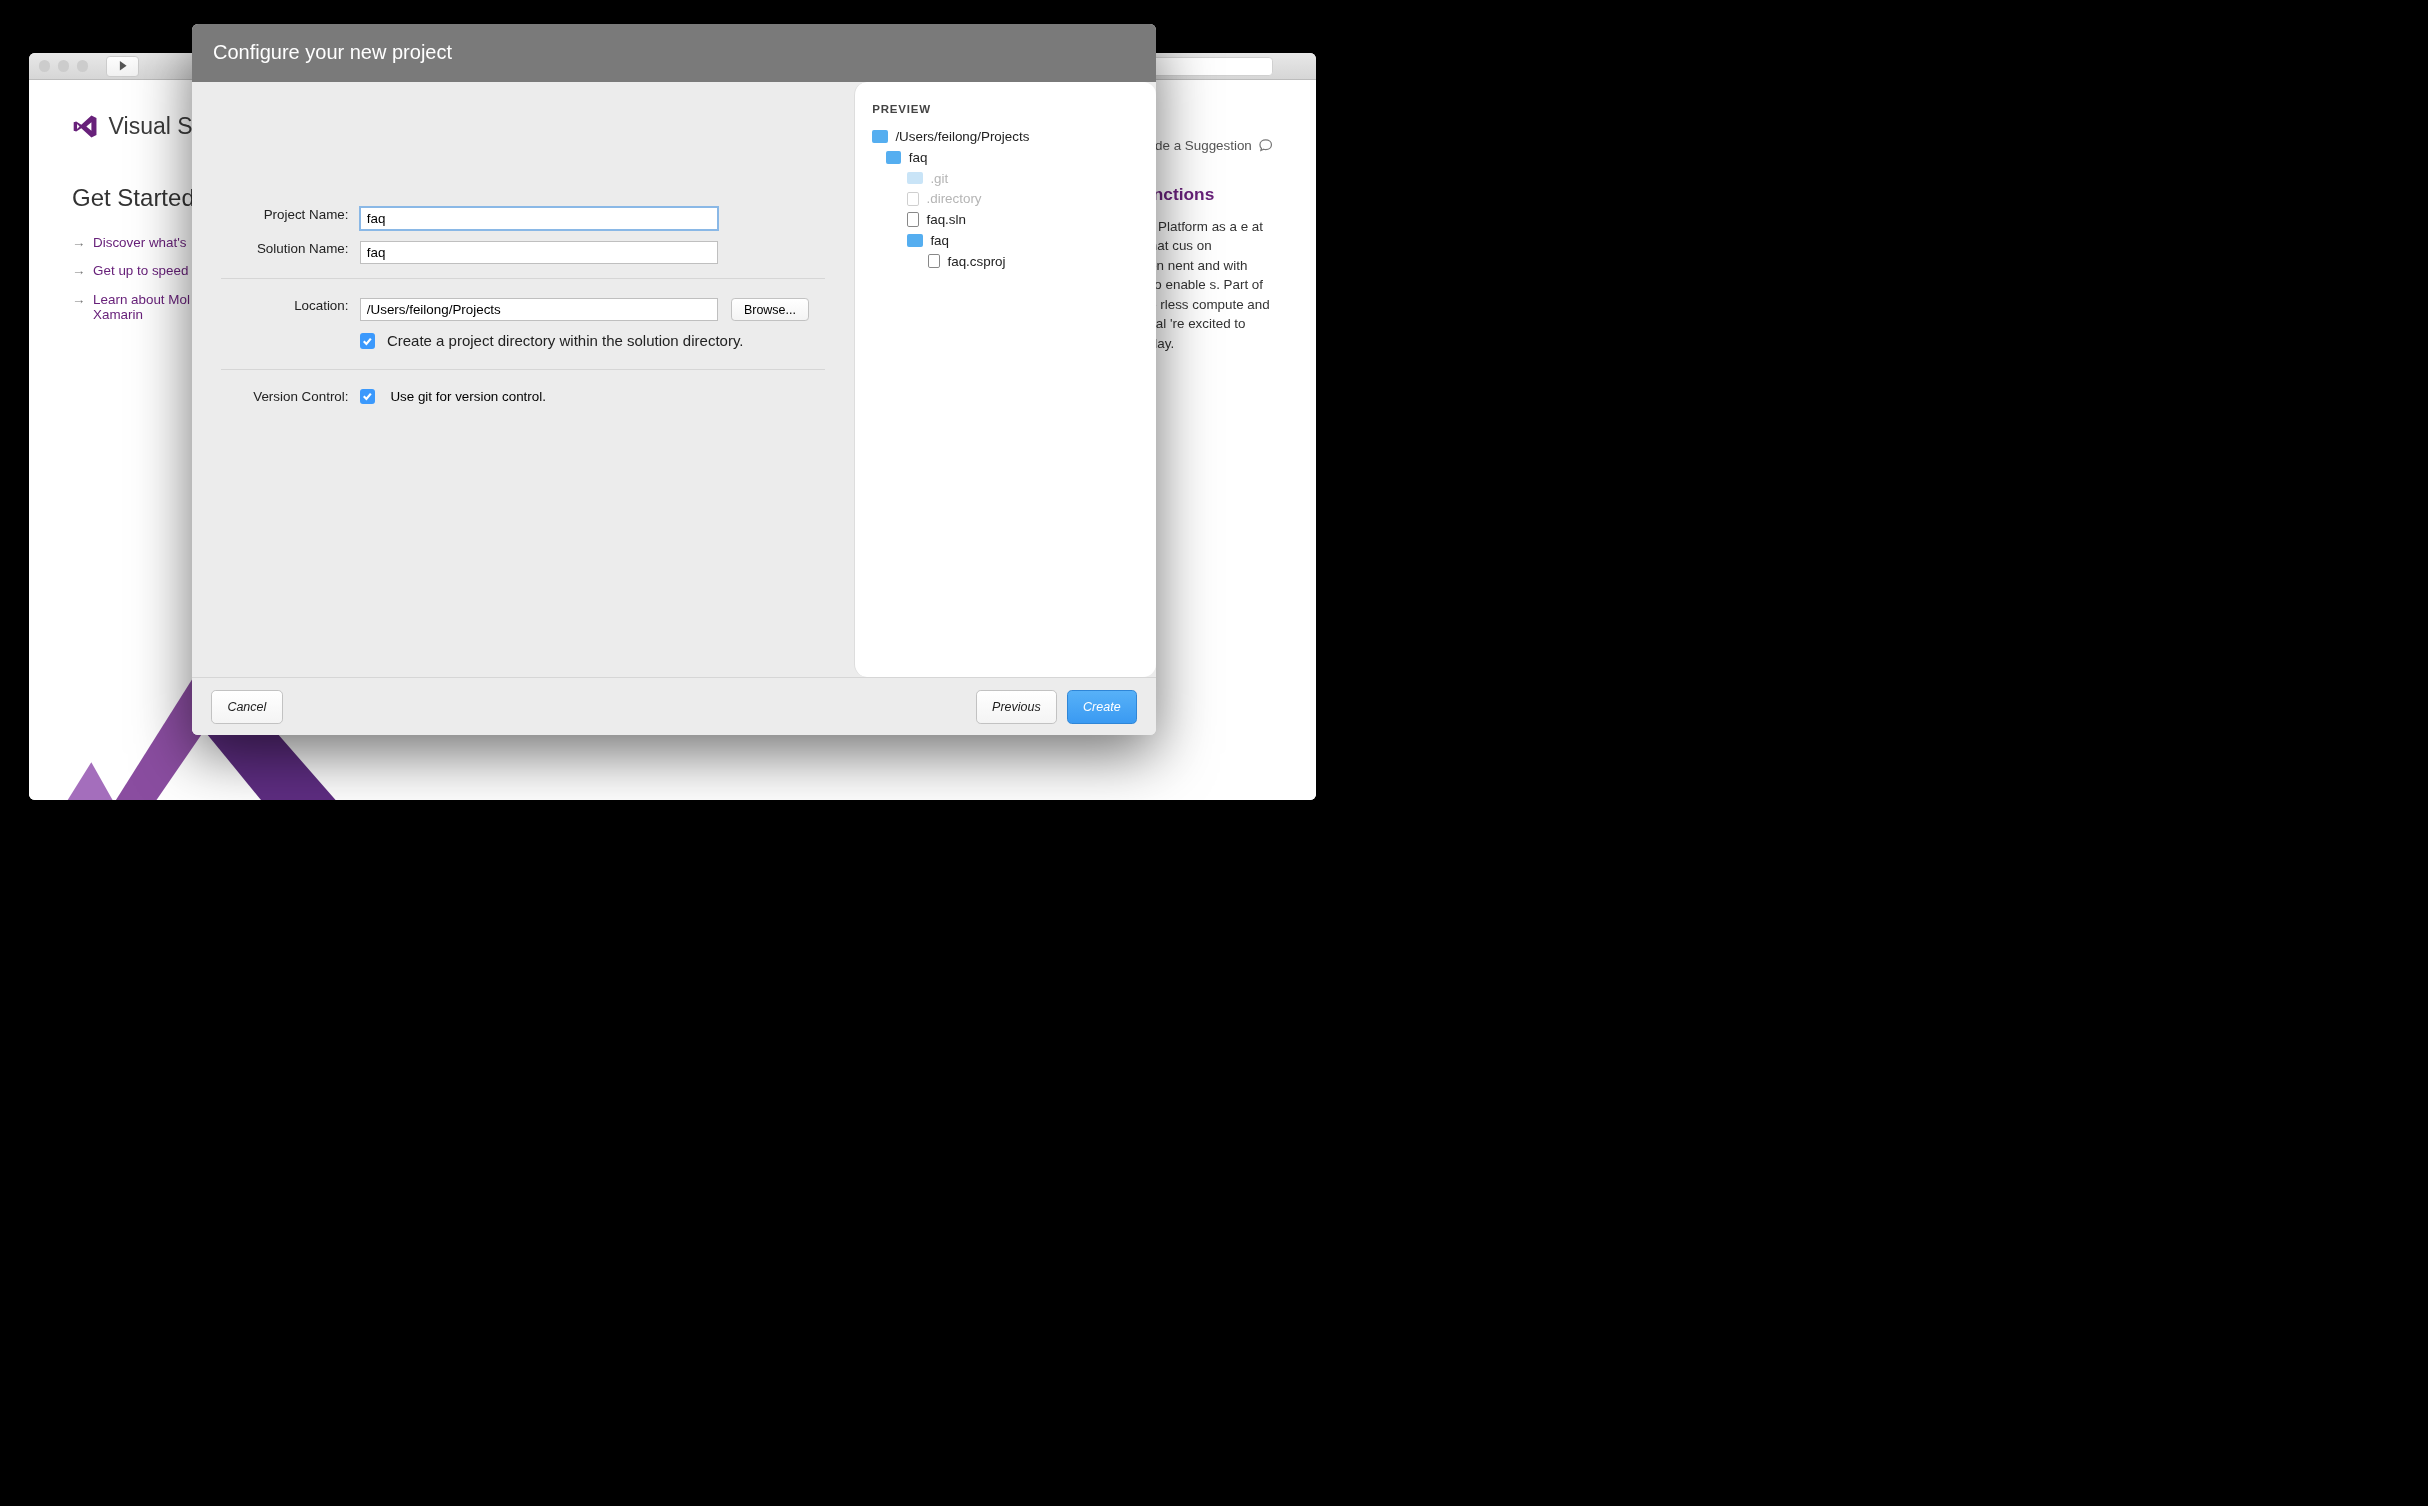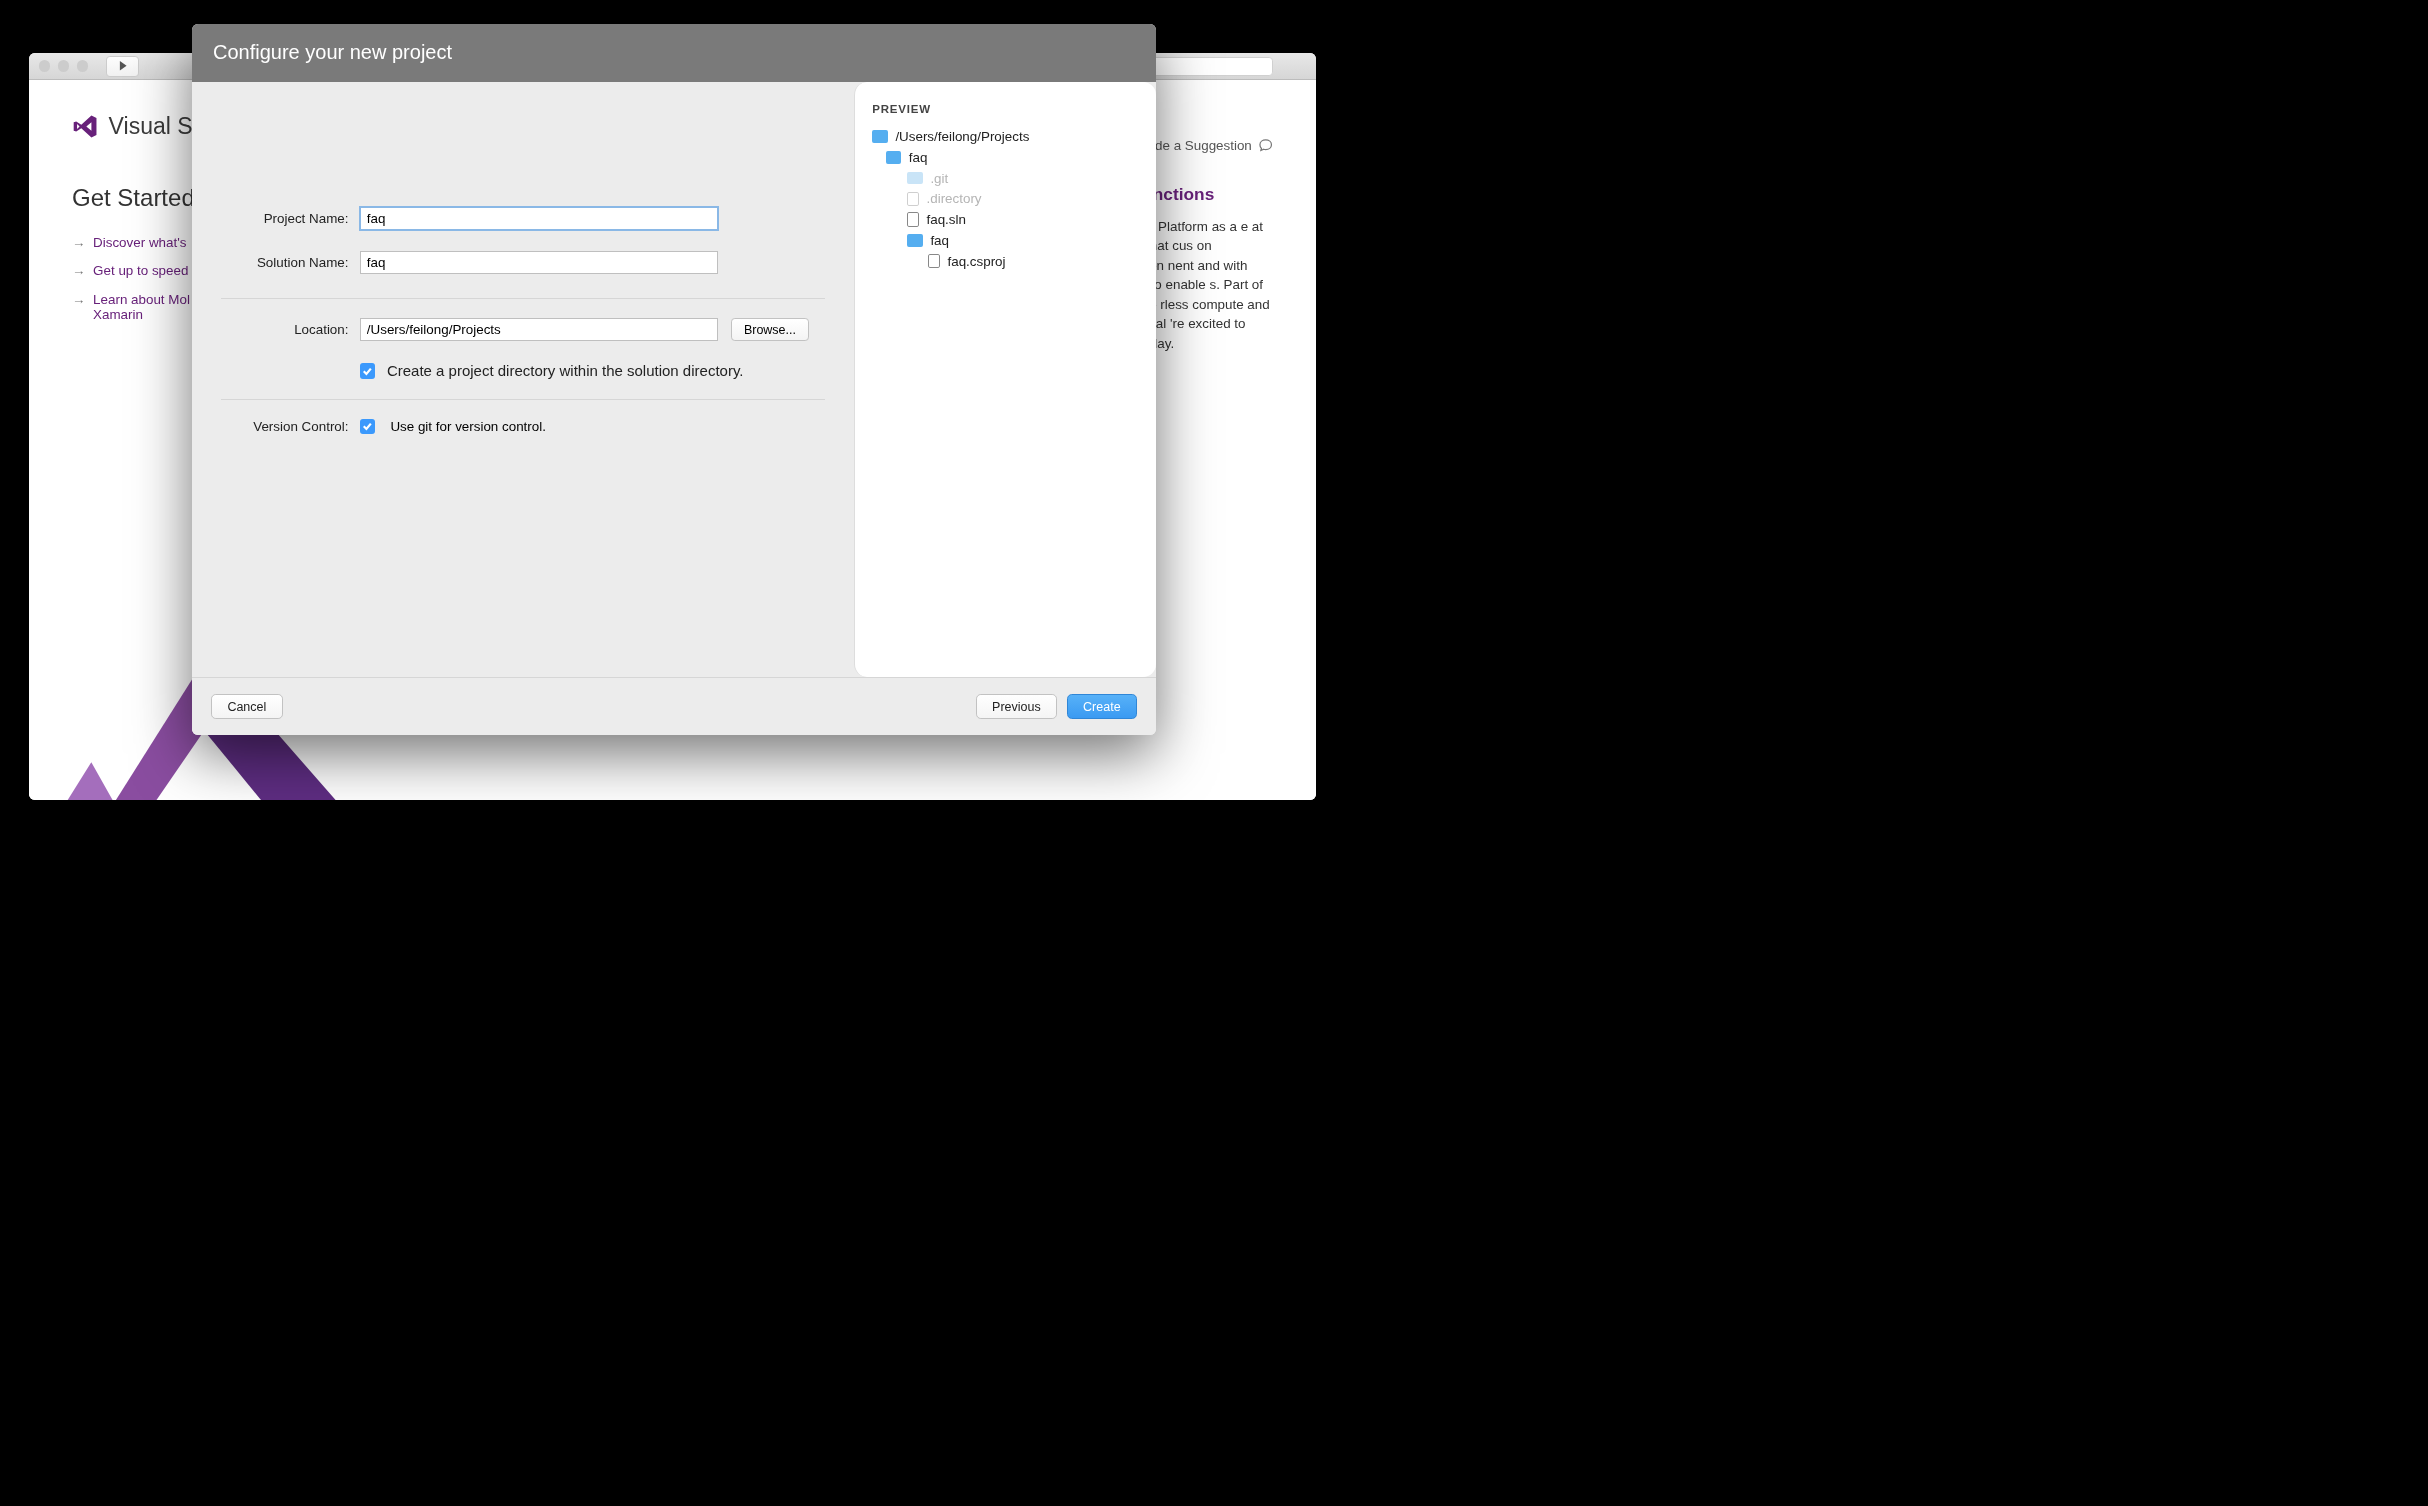--- a/index.html
+++ b/index.html
@@ -33,21 +33,21 @@
     
     .dialog { position:absolute; left:192px; top:24px; width:964px; height:711px; background:#ececec; border-radius:5.8px; box-shadow:0 19px 58px rgba(0,0,0,0.55); overflow:hidden; display:flex; flex-direction:column; }
     .dialog-titlebar { height:23px; background:linear-gradient(#e8e8e8,#dedede); display:flex; align-items:center; justify-content:center; position:relative; font-size:12.5px; color:#333; border-top-left-radius:5.8px; border-top-right-radius:5.8px; }
     .dialog-titlebar .traffic { position:absolute; left:9.6px; }
     .dialog-titlebar .traffic .red { background:#ff5f56; border:1px solid #e0443e; }
     .dialog-titlebar .traffic .yellow { background:#ffbd2e; border:1px solid #dea123; }
     .dialog-titlebar .traffic .green { background:#27c93f; border:1px solid #1aab29; }
     .dialog-header { background:#7a7a7a; color:#fff; padding:17.3px 21px; font-size:20px; font-weight:400; }
     .dialog-body { flex:1; display:flex; }
     .form-pane { flex:1; background:#ececec; padding: 125px 0 0 0; }
-    .form-row { display:flex; align-items:center; padding: 0 29px 21px; }
+    .form-row { display:flex; align-items:flex-start; padding: 0 29px 11px; }
     .form-label { width:139px; text-align:right; padding-right:11.5px; font-size:13.4px; color:#222; }
     .form-input { width:358px; height:23px; border:1px solid #bfbfbf; background:#fff; font-size:13.4px; padding:1.9px 5.8px; border-radius:0; }
     .form-input.focused { outline:2.9px solid #8ab8e6; outline-offset:-1px; }
     .form-divider { border-top:1px solid #d6d6d6; margin:3.8px 29px 19px; }
     .form-check-row { display:flex; align-items:center; padding:0 29px 15.4px 168px; gap:11.5px; font-size:15px; color:#222; }
     .mac-checkbox { width:15.4px; height:15.4px; background:#3b99fc; border-radius:2.9px; display:flex; align-items:center; justify-content:center; flex:none; }
     .mac-checkbox svg { width:10.6px; height:10.6px; stroke:#fff; stroke-width:2.5; fill:none; }
     .browse-btn { height:23px; padding:0 11.5px; background:linear-gradient(#fff,#f4f4f4); border:1px solid #c2c2c2; border-radius:3.8px; font-size:12.5px; margin-left:13.4px; }
 
     .preview-pane { width:302px; background:#fff; padding:21px 17.3px; border-left:1px solid #ddd;border-radius:13px; }
@@ -57,21 +57,21 @@
     .ind1 { padding-left:13.4px; }
     .ind2 { padding-left:35px; }
     .ind3 { padding-left:56px; }
     .folder-icon { width:15.4px; height:12.5px; border-radius:1.9px; }
     .folder-icon.blue { background:#55aef0; }
     .folder-icon.dim { background:#c9e4f7; }
     .file-icon { width:11.5px; height:14.4px; border:1.2px solid #888; border-radius:1.9px; position:relative; background:#fff; }
     .file-icon.dim { border-color:#cfcfcf; }
 
     .dialog-footer { height:58px; background:#ececec; border-top:1px solid #d6d6d6; display:flex; align-items:center; padding:0 19px; }
-    .footer-btn { height:25px; padding:0 15.4px; border:1px solid #c2c2c2; background:linear-gradient(#fff,#f4f4f4); border-radius:4.8px; font-size:12.5px; color:#222; cursor:pointer; }
+    .footer-btn { height:34px; padding:0 15.4px; border:1px solid #c2c2c2; background:linear-gradient(#fff,#f4f4f4); border-radius:4.8px; font-size:12.5px; color:#222; cursor:pointer;font-style:italic; }
     .footer-btn.primary { background:linear-gradient(#57b1f8,#3a9af2); color:#fff; border:1px solid #2f86d7; }
     .footer-spacer { flex:1; }
 
     .search-box { position:absolute; right:43px; top:3.8px; width:144px; height:19px; background:#fff; border:1px solid #d0d0d0; border-radius:3.8px; }
   </style>
 </head>
 <body>
 
 <div class="parent-window">
   <div class="parent-titlebar">

